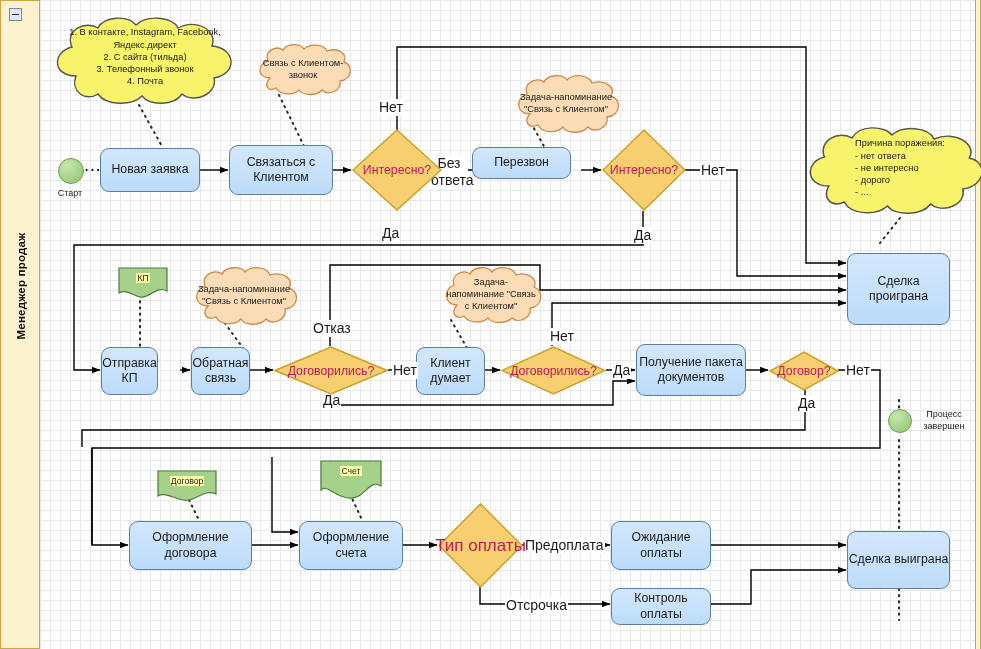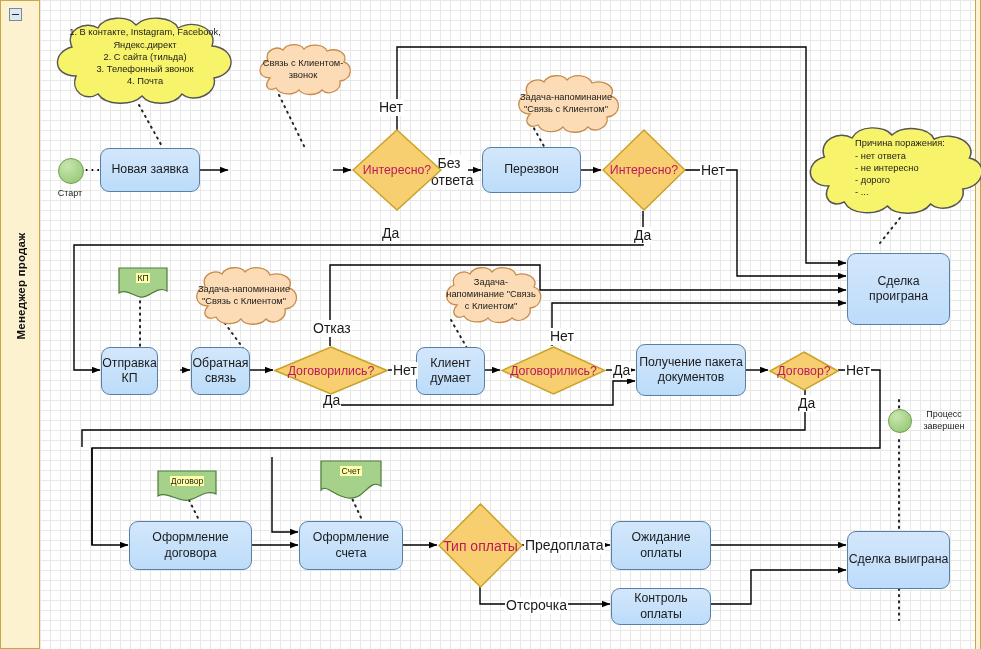--- a/index.html
+++ b/index.html
@@ -169,22 +169,25 @@
 
   <div class="term" style="left:888px;top:409px;width:22px;height:22px;"></div>
   <div class="termlabel" style="left:914px;top:409px;width:60px;">
     <span>Процесс завершен</span>
   </div>
 
   <div class="node proc" style="left:100px;top:148px;width:100px;height:44px;">
     <span>Новая заявка</span>
     </div>
 
-
-  <div class="node proc" style="left:482px;top:147px;width:99px;height:46px;">
+  <div class="node proc" style="left:229px;top:145px;width:104px;height:50px;">
+    <span>Связаться с Клиентом</span>
+    </div>
+
+  <div class="node proc" style="left:472px;top:147px;width:99px;height:32px;">
     <span>Перезвон</span>
     </div>
 
   <div class="node proc" style="left:847px;top:253px;width:103px;height:72px;">
     <span>Сделка проиграна</span>
     </div>
 
   <div class="node proc" style="left:101px;top:347px;width:57px;height:48px;">
     <span>Отправка КП</span>
     </div>
@@ -253,21 +256,21 @@
     <svg class="dshape" viewBox="0 0 70 40" preserveAspectRatio="none">
         <polygon points="35,1 69,20 35,39 1,20" fill="#f7cf70" stroke="#c9a227" stroke-width="1.5"></polygon>
       </svg>
     <span class="dtext">Договор?</span>
     </div>
 
   <div class="node dec" style="left:438px;top:503px;width:85px;height:85px;">
     <svg class="dshape" viewBox="0 0 85 85" preserveAspectRatio="none">
         <polygon points="42.5,1 84,42.5 42.5,84 1,42.5" fill="#f7cf70" stroke="#c9a227" stroke-width="1.5"></polygon>
       </svg>
-    <span class="dtext" style="font-size:14px;">Тип оплаты</span>
+    <span class="dtext" style="font-size:17px;">Тип оплаты</span>
     </div>
 
   <div class="cloud" style="left:46px;top:14px;width:198px;height:92px;">
     <svg viewBox="0 0 198 92" preserveAspectRatio="none">
       <path d="M30,62 C6,62 6,38 26,33 C18,16 40,6 52,14 C58,2 82,1 90,11 C100,1 126,2 132,14 C150,4 172,16 166,32 C190,34 192,60 168,64 C172,80 148,90 136,80 C128,92 104,92 96,82 C86,92 60,92 52,80 C40,88 24,78 30,62 Z" fill="#f7f36a" stroke="#555" stroke-width="1.4"></path>
     </svg>
     <span class="ctext" style="white-space:pre-line;margin-top:-6px;">1. В контакте, Instagram, Facebook, Яндекс.директ
 2. С сайта (тильда)
 3. Телефонный звонок
 4. Почта</span>

